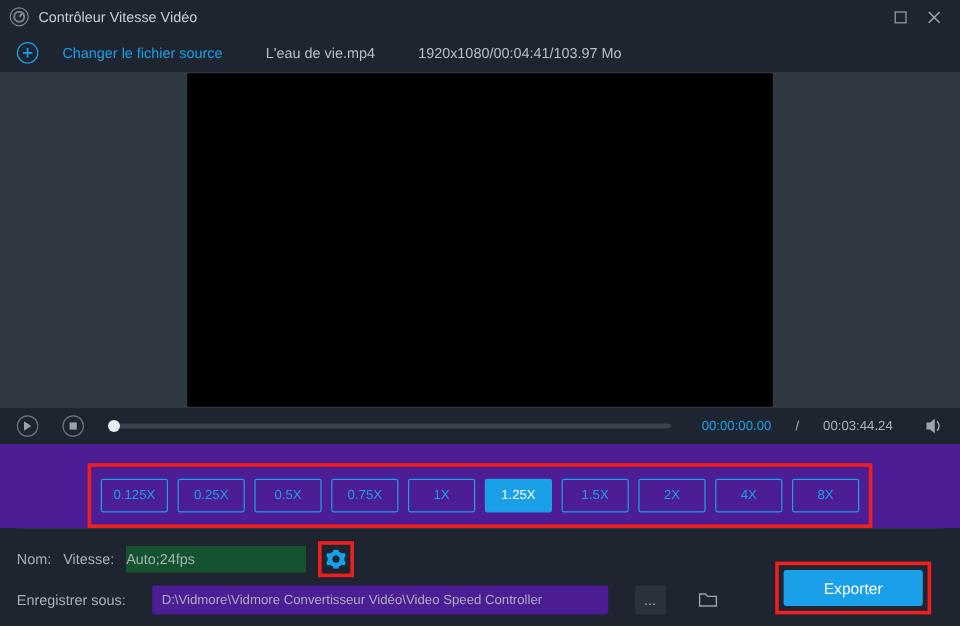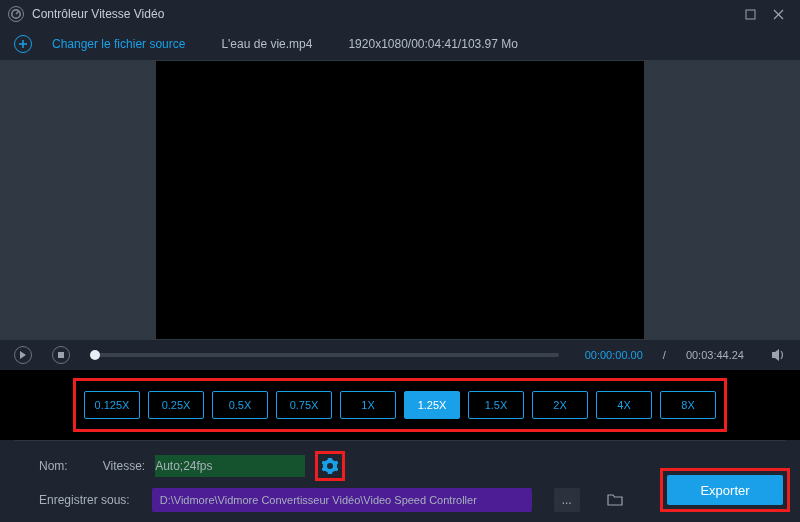--- a/index.html
+++ b/index.html
@@ -95,22 +95,22 @@
     border-radius: 50%;
     transform: translate(0, -50%);
   }
   .time-cur { color: #1aa0e8; font-size: 11px; margin-left: 6px; }
   .time-total { color: #a7b0bb; font-size: 11px; }
   .vol-icon { width: 16px; height: 16px; margin-left: 6px; cursor: pointer; }
   .vol-icon svg { fill: #9aa3af; }
 
   .speed-bar-wrap {
     height: 70px;
-    background: #000000;
-    display: flex; justify-content: center; align-items: center;
+    background: #4c1d95;
+    display: flex; justify-content: center; align-items: flex-end;
     position: relative;
   }
   .speed-highlight {
     border: 3px solid #f01f1f;
     padding: 10px 8px;
     display: flex; gap: 8px;
   }
   .speed-btn {
     width: 56px; height: 28px;
     border: 1px solid #1aa0e8;
@@ -131,21 +131,21 @@
   .output-rows {
     padding: 8px 14px 0;
     background: #1e2530;
   }
   .out-row {
     display: flex; align-items: center;
     height: 34px;
     gap: 10px;
     color: #a7b0bb;
   }
-  .out-label { width: auto; margin-left: 25px; }
+  .out-label { width: auto; }
   .sortie-val {
     width: 150px; height: 22px;
     background: #14532d;
     display: flex; align-items: center;
     color: #a7b0bb;
   }
   .gear-highlight {
     border: 3px solid #f01f1f;
     padding: 3px;
     display: flex; align-items: center; justify-content: center;
@@ -177,21 +177,21 @@
     background: #2b323d;
     display: flex; align-items: center; justify-content: center;
     cursor: pointer; border-radius: 2px;
     color: #a7b0bb;
   }
   .folder-btn { background: transparent; }
   .folder-btn svg { width: 16px; height: 16px; fill: #9aa3af; }
 
   .export-wrap {
     position: absolute;
-    right: 10px; bottom: 10px;
+    right: 24px; bottom: 10px;
     border: 3px solid #f01f1f;
     padding: 4px;
     text-decoration: underline;
   }
   .export-btn {
     width: 116px; height: 30px;
     background: #1aa0e8;
     color: #fff;
     border: none;
     font-size: 13px;

